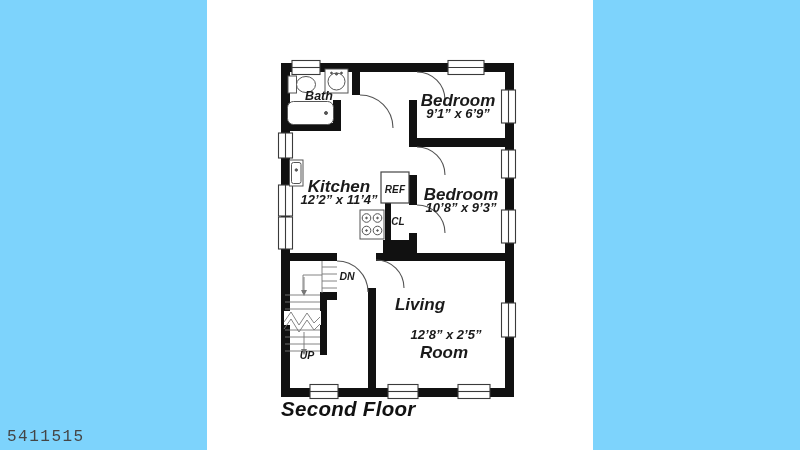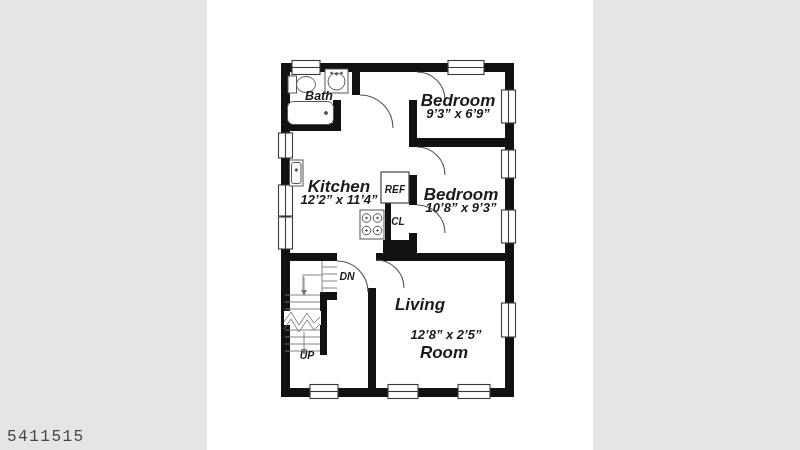--- a/index.html
+++ b/index.html
@@ -1,16 +1,16 @@
 <!DOCTYPE html>
 <html><head>
 <meta charset="utf-8">
 <style>
   html,body{margin:0;padding:0;background:#000;}
-  .stage{position:relative;width:800px;height:450px;background:#e5e5e5;overflow:hidden;
+  .stage{position:relative;width:800px;height:450px;background:#7dd3fc;overflow:hidden;
          font-family:"Liberation Sans", sans-serif;}
   .paper{position:absolute;left:207px;top:0;width:386px;height:450px;background:#fff;}
   svg.plan{position:absolute;left:0;top:0;width:800px;height:450px;}
   .lbl{position:absolute;color:#1a1a1a;font-weight:700;font-style:italic;
        white-space:nowrap;transform:translateX(-50%);line-height:1;}
   .fs-room{font-size:17px;}
   .fs-dims{font-size:13px;}
   .fs-small{font-size:10px;letter-spacing:.2px;}
   .fs-tiny{font-size:10.5px;}
   .fs-bath{font-size:12.5px;}
@@ -165,27 +165,28 @@
         <circle cx="377.5" cy="218" r="0.8" fill="#555"></circle>
         <circle cx="366.5" cy="230.5" r="0.8" fill="#555"></circle>
         <circle cx="377.5" cy="230.5" r="0.8" fill="#555"></circle>
       </g>
       <rect x="381" y="172" width="28" height="31" stroke="#444" stroke-width="1.2"></rect>
     </g>
   </svg>
 
   <div class="lbl fs-bath" style="left:319px;top:90px;">Bath</div>
   <div class="lbl fs-room" style="left:458px;top:92px;">Bedroom</div>
-  <div class="lbl fs-dims" style="left:458px;top:107px;">9’3” x 6’9”</div>
+  <div class="lbl fs-dims" style="left:458px;top:107px;">9’1” x 6’9”</div>
   <div class="lbl fs-room" style="left:339px;top:178px;">Kitchen</div>
   <div class="lbl fs-dims" style="left:339px;top:193px;">12’2” x 11’4”</div>
   <div class="lbl fs-small" style="left:395px;top:185px;">REF</div>
   <div class="lbl fs-room" style="left:461px;top:186px;">Bedroom</div>
   <div class="lbl fs-dims" style="left:461px;top:201px;">10’8” x 9’3”</div>
   <div class="lbl fs-small" style="left:398px;top:217px;">CL</div>
   <div class="lbl fs-tiny" style="left:347px;top:271px;">DN</div>
   <div class="lbl fs-tiny" style="left:307px;top:350px;">UP</div>
   <div class="lbl fs-room" style="left:420px;top:296px;">Living</div>
   <div class="lbl fs-room" style="left:444px;top:312px;margin-top:32px;">Room</div>
   <div class="lbl fs-dims" style="left:446px;top:328px;">12’8” x 2’5”</div>
 
+  <div class="title">Second Floor</div>
   <div class="watermark">5411515</div>
 </div>
 
 </body></html>

